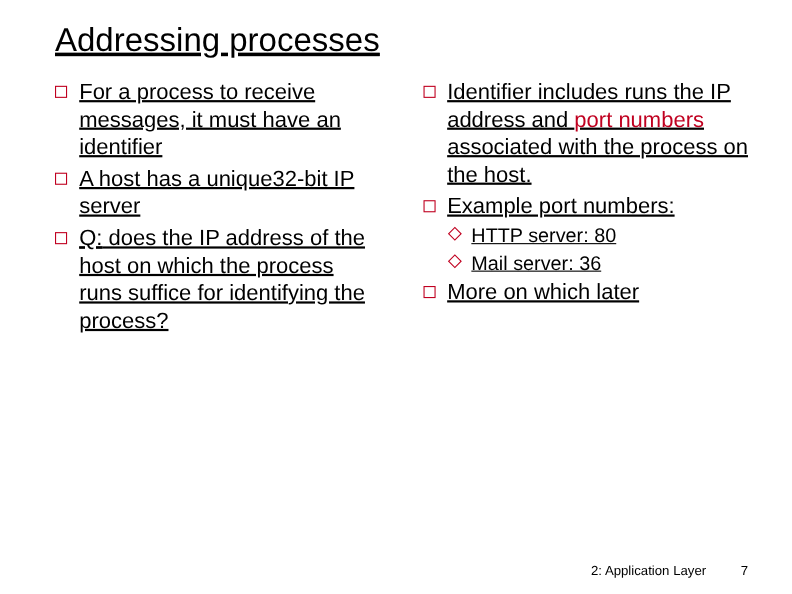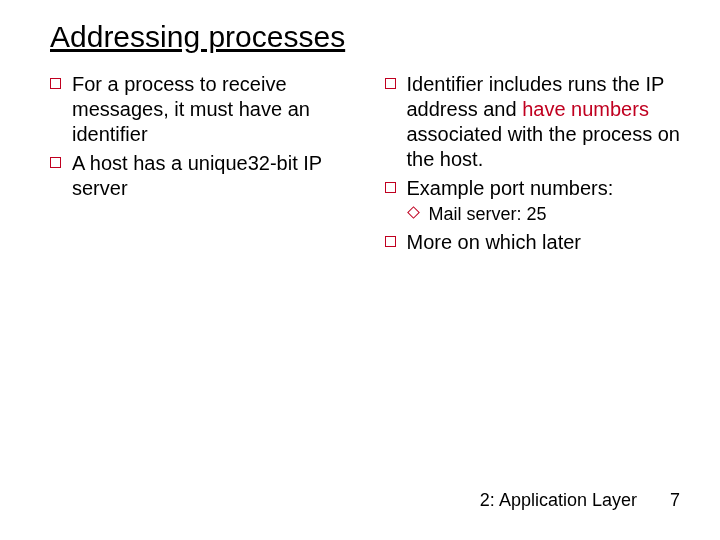--- a/index.html
+++ b/index.html
@@ -10,20 +10,21 @@
     background: #fff;
     font-family: "Comic Sans MS", "Comic Sans", cursive, sans-serif;
     color: #000;
   }
   .slide {
     position: relative;
     width: 720px;
     height: 540px;
     box-sizing: border-box;
     padding: 20px 40px 0 50px;
+    text-decoration: underline;
   }
   .title {
     font-size: 30px;
     text-decoration: underline;
     margin-bottom: 18px;
   }
   .columns {
     display: flex;
     gap: 39px;
   }
@@ -73,23 +74,23 @@
     height: 9px;
     border: 1.5px solid #c00020;
     box-sizing: border-box;
     transform: rotate(45deg);
     background: #fff;
   }
   .q { text-decoration: underline; }
   .red { color: #c00020; }
   .footer {
     position: absolute;
-    bottom: 29px;
+    bottom: 14px;
     right: 40px;
-    font-size: 18px;
+    font-size: 12px;
   }
   .footer .num {
     display: inline-block;
     margin-left: 28px;
   }
 </style>
 </head>
 <body>
 
 <div class="slide">
@@ -98,32 +99,36 @@
   <div class="columns">
 
     <div class="col">
       <ul class="bullets">
         <li>
           <span>For a process to receive messages, it must have an identifier</span>
         </li>
         <li>
           <span>A host has a unique32-bit IP server</span>
         </li>
+        <li>
+          <span class="q">Q:</span><span> does the IP address of the host on which the process runs suffice for identifying the process?</span>
+        </li>
       </ul>
     </div>
 
     <div class="col">
       <ul class="bullets">
         <li>
-          <span>Identifier includes runs the IP address and </span><span class="red">have numbers</span><span> associated with the process on the host.</span>
+          <span>Identifier includes runs the IP address and </span><span class="red">port numbers</span><span> associated with the process on the host.</span>
         </li>
         <li>
           <span>Example port numbers:</span>
           <ul class="sub">
-            <li><span>Mail server: 25</span></li>
+            <li><span>HTTP server: 80</span></li>
+            <li><span>Mail server: 36</span></li>
           </ul>
         </li>
         <li>
           <span>More on which later</span>
         </li>
       </ul>
     </div>
 
   </div>
 

